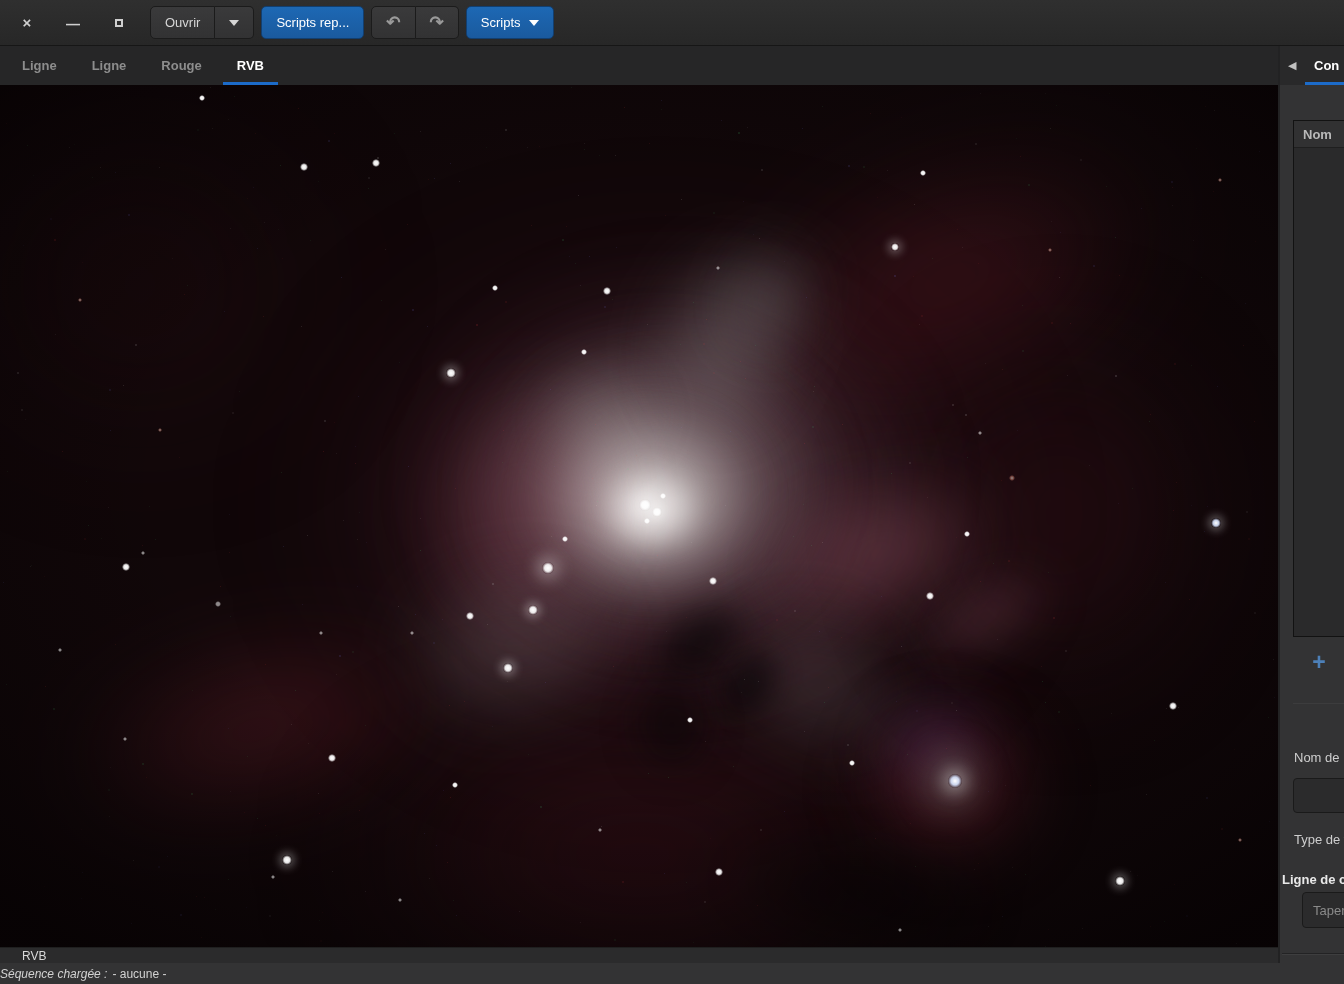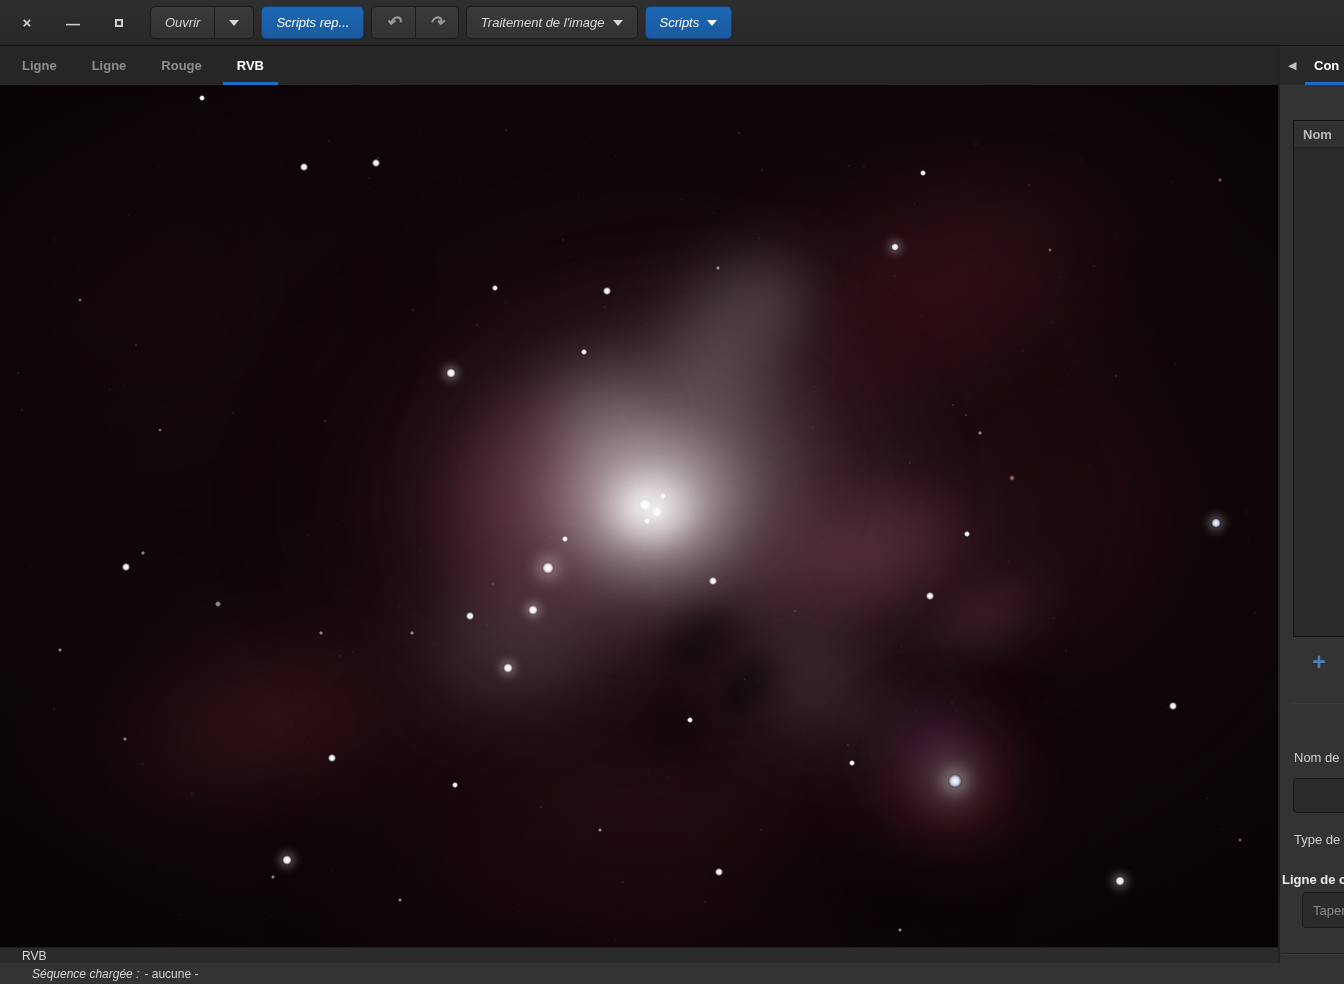--- a/index.html
+++ b/index.html
@@ -11,21 +11,21 @@
   .headerbar { height:46px; background:linear-gradient(#2f2f2f,#272727);
                border-bottom:1px solid #161616; display:flex; align-items:center;
                padding:0 10px; position:relative; }
   .winctl { display:flex; align-items:center; gap:28px; margin-right:22px; padding-left:8px; }
   .wbtn { width:18px; height:18px; display:flex; align-items:center; justify-content:center;
           color:#cfcfcf; font-size:15px; font-weight:bold; cursor:default; }
   .wbtn.min { align-items:flex-end; font-size:14px; }
   .maxsq { width:8px; height:8px; border:2px solid #cfcfcf; }
   .btn { height:33px; background:linear-gradient(#3a3a3b,#323233); border:1px solid #1b1b1b;
          border-radius:5px; color:#d6d6d6; font-size:13px; display:inline-flex;
-         align-items:center; justify-content:center; padding:0 14px;font-style:italic; }
+         align-items:center; justify-content:center; padding:0 14px; }
   .btn.blue { background:linear-gradient(#1d68b4,#1a5a9e); border-color:#123f70; color:#fff; }
   .linked { display:flex; }
   .linked .btn:first-child { border-top-right-radius:0; border-bottom-right-radius:0; }
   .linked .btn:last-child { border-top-left-radius:0; border-bottom-left-radius:0; border-left:none; }
   .tool-gap { margin-left:7px; }
   .tri { width:0; height:0; border-left:5px solid transparent; border-right:5px solid transparent;
          border-top:6px solid currentColor; display:inline-block; margin-left:8px; }
   .arrowglyph { font-size:17px; color:#9a9a9a; font-weight:bold; }
   .titlebox { position:absolute; left:772px; width:376px; top:0; height:46px;
               display:flex; flex-direction:column; align-items:center; justify-content:center; }
@@ -79,21 +79,21 @@
   .plabel.bold { font-weight:bold; color:#e9e9e9; left:2px; }
   .pinput { position:absolute; height:35px; width:80px; background:#2b2b2c;
             border:1px solid #1a1a1a; border-radius:4px; color:#ddd; font-size:13px;
             padding:0 10px; outline:none; }
   .pinput::placeholder { color:#8a8a8a; }
   .groove { position:absolute; left:2px; top:907px; width:80px; height:2px; background:#232324;
             border-bottom:1px solid #3e3e3f; }
 
   
   .statusbar { height:21px; background:#333334; display:flex; align-items:center; 
-               font-size:12px; color:#d2d2d2;margin-left:32px; }
+               font-size:12px; color:#d2d2d2; }
   .statusbar .lab { font-style:italic; }
   .statusbar .val { margin-left:5px; }
 </style>
 </head>
 <body>
 
 <div class="window">
 
   <div class="headerbar">
     <div class="winctl">
@@ -115,24 +115,20 @@
 
     <div class="linked tool-gap">
       <button class="btn">
           <span class="arrowglyph">↶</span>
         </button>
       <button class="btn">
           <span class="arrowglyph">↷</span>
         </button>
     </div>
 
-    <button class="btn tool-gap">
-      <span>Traitement de l'image</span>
-      <span class="tri"></span>
-    </button>
 
     <button class="btn blue tool-gap">
       <span>Scripts</span>
       <span class="tri"></span>
     </button>
 
   </div>
 
   <div class="main">
 

